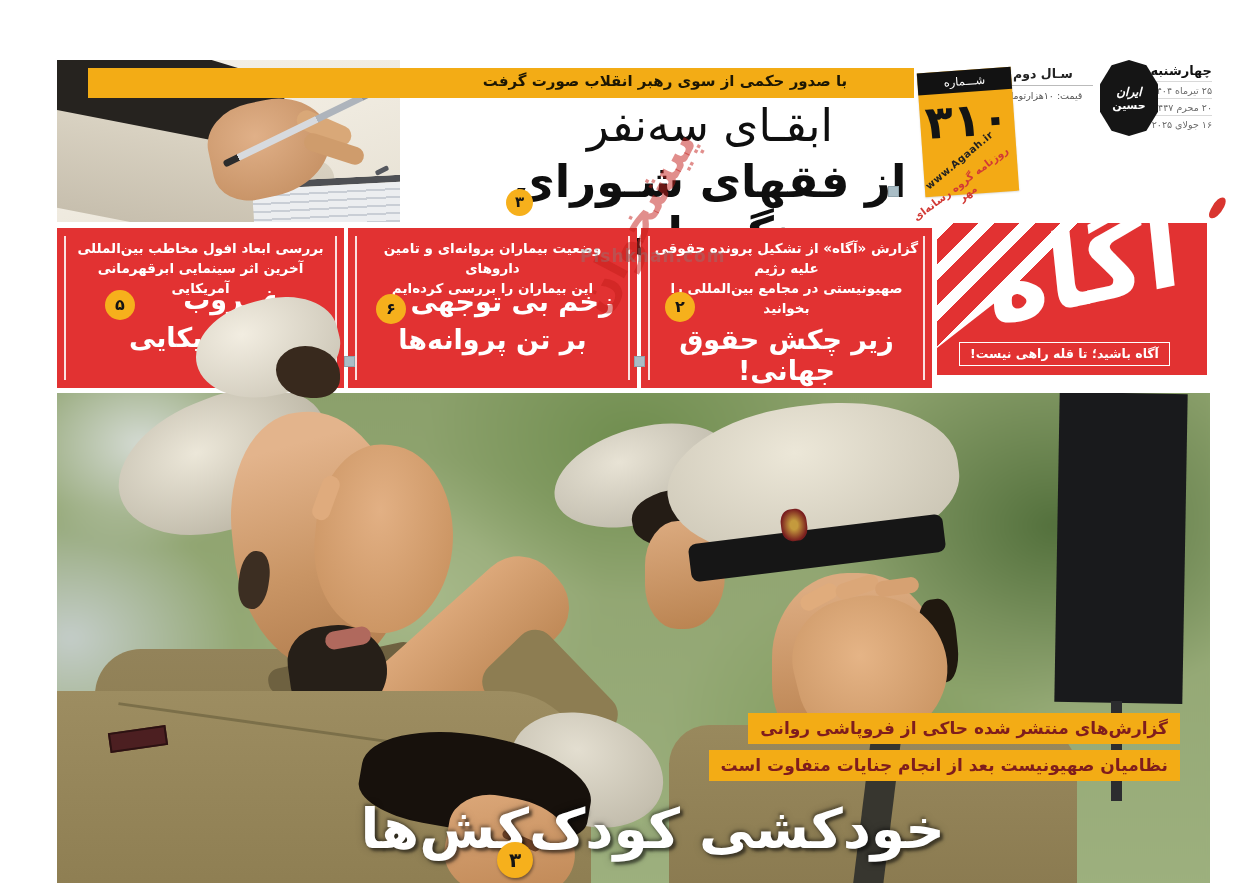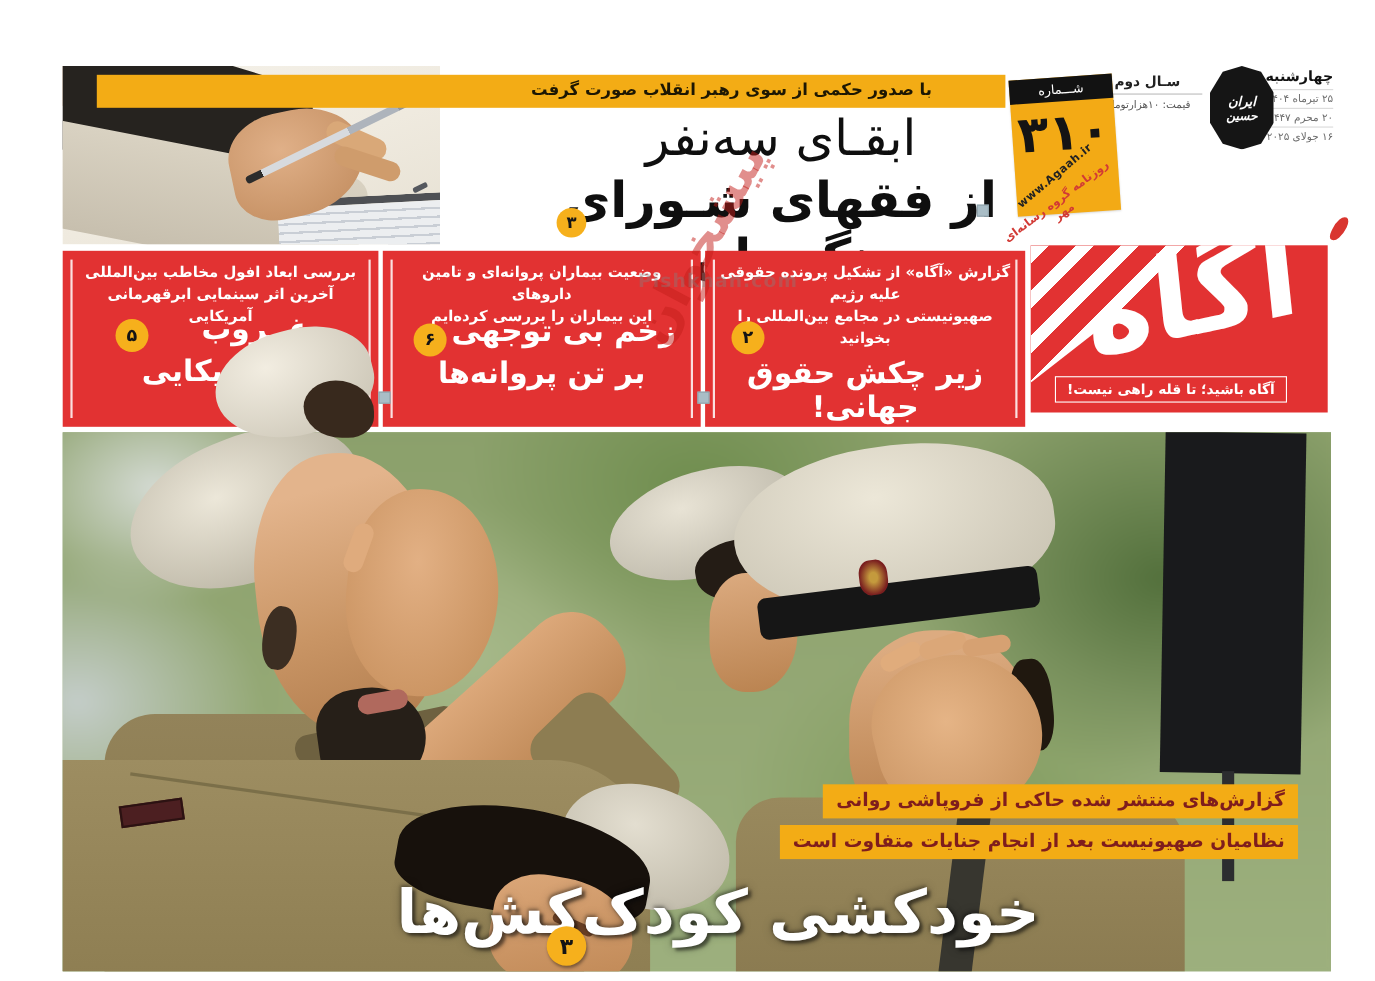--- a/index.html
+++ b/index.html
@@ -31,21 +31,21 @@
 
   
   .dates { left:1122px; top:63px; width:90px; text-align:right; direction:rtl; }
   .dates .weekday { font-size:13px; font-weight:bold; color:#111; padding-bottom:3px; }
   .dates .drow { font-size:9.5px; color:#6b6b6b; padding:2.5px 0; border-top:1px solid #d9d9d9; }
   .dates .drow:first-of-type { border-top:none; }
   .seal { left:1100px; top:60px; width:58px; height:76px; background:#151515; color:#fff; text-align:center;
     clip-path:polygon(50% 0,80% 7%,100% 32%,100% 68%,80% 93%,50% 100%,20% 93%,0 68%,0 32%,20% 7%);
     display:flex; flex-direction:column; justify-content:center; }
   .seal .s1 { font-size:12px; font-weight:bold; font-style:italic; }
-  .seal .s2 { font-size:11px; font-weight:bold; font-style:italic; }
+  .seal .s2 { font-size:11px; font-weight:bold; }
   .yearprice { left:993px; top:66px; width:100px; text-align:center; direction:rtl; }
   .yearprice .yr { font-size:12.5px; font-weight:bold; color:#222; padding-bottom:4px; border-bottom:1px solid #bbb; }
   .yearprice .pr { font-size:9.5px; color:#555; padding-top:4px; }
   .issue-box { left:921px; top:70px; width:94px; height:124px; background:#f3aa15; transform:rotate(-4deg); box-shadow:0 1px 2px rgba(0,0,0,.15); }
   .issue-label { position:absolute; left:0; top:0; width:100%; height:22px; background:#121212; color:#fff; font-size:11.5px; text-align:center; line-height:22px; direction:rtl; }
   .issue-number { position:absolute; left:0; top:24px; width:100%; text-align:center; font-size:46px; font-weight:bold; color:#141414; line-height:52px; }
   .issue-site { position:absolute; left:-6px; top:84px; font-size:10px; font-weight:bold; color:#222; transform:rotate(-36deg); letter-spacing:.5px; }
   .publisher { left:898px; top:176px; width:132px; font-size:10.5px; font-weight:bold; color:#d23a35; transform:rotate(-37deg); direction:rtl; text-align:center; }
 
   

